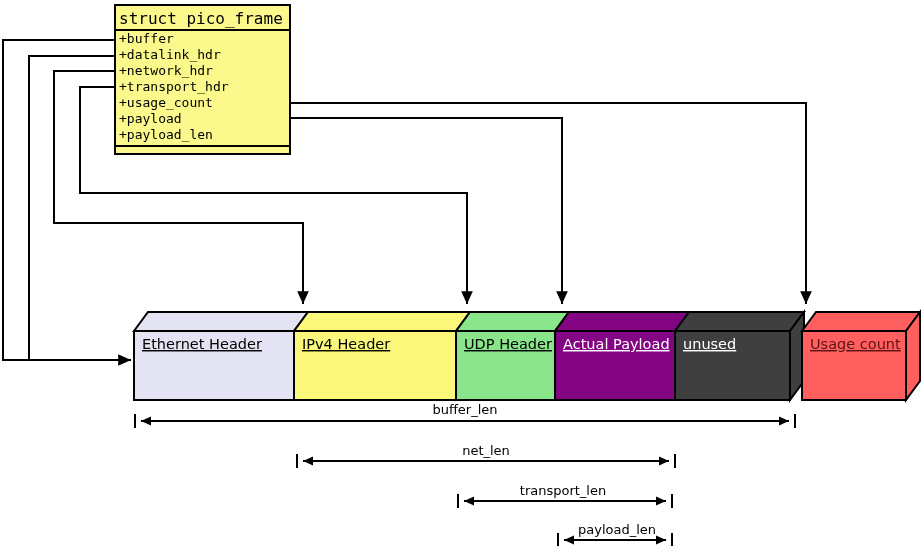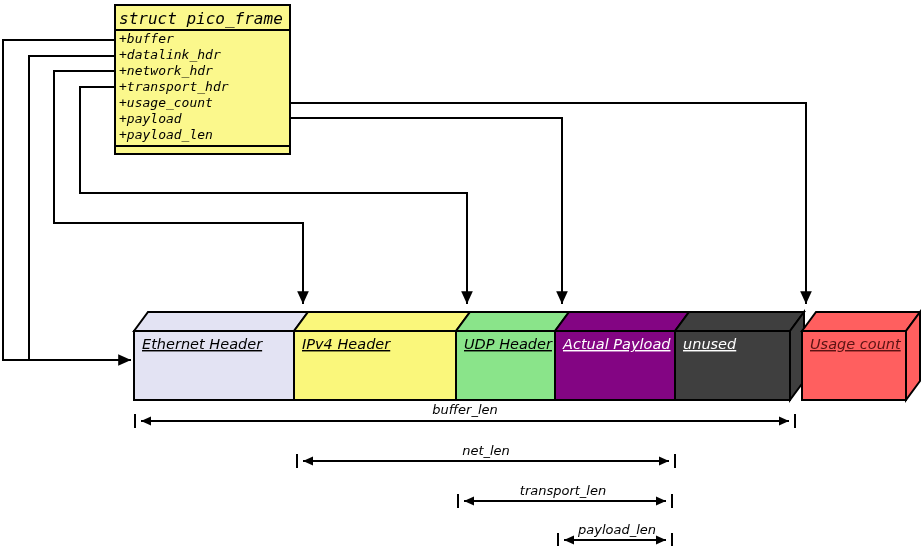--- a/index.html
+++ b/index.html
@@ -2,21 +2,20 @@
 <html><head>
 <meta charset="utf-8">
 <style>
   html,body { margin:0; padding:0; background:#ffffff; }
   .canvas {
     position: relative;
     width: 921px;
     height: 547px;
     background: #ffffff;
     overflow: hidden;
-    font-style: italic;
   }
   svg text { font-family: "DejaVu Sans", "Liberation Sans", sans-serif; }
   .mono  { font-family: "DejaVu Sans Mono", "Liberation Mono", monospace; }
   .title { font-size: 16px; }
   .field { font-size: 13px; }
   .seg-lbl { font-size: 14.5px; text-decoration: underline; }
   .dim-lbl { font-size: 13px; text-anchor: middle; fill:#000000; }
 </style>
 </head>
 <body>

